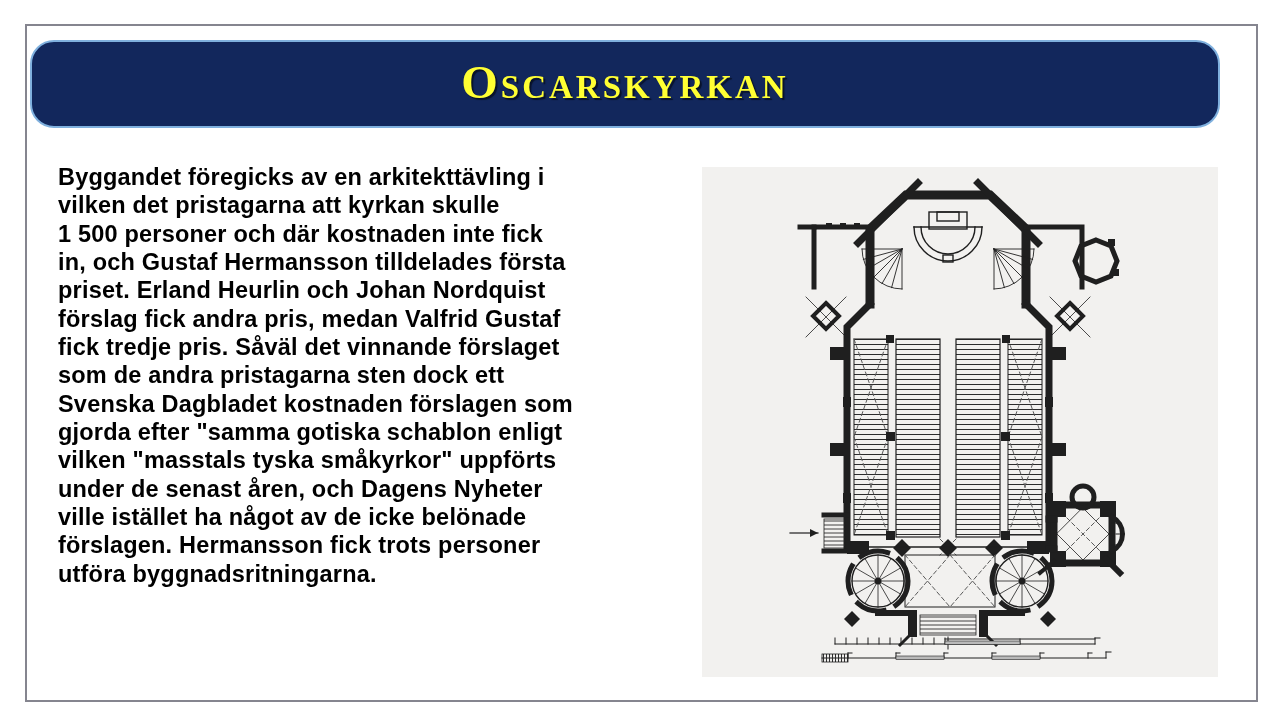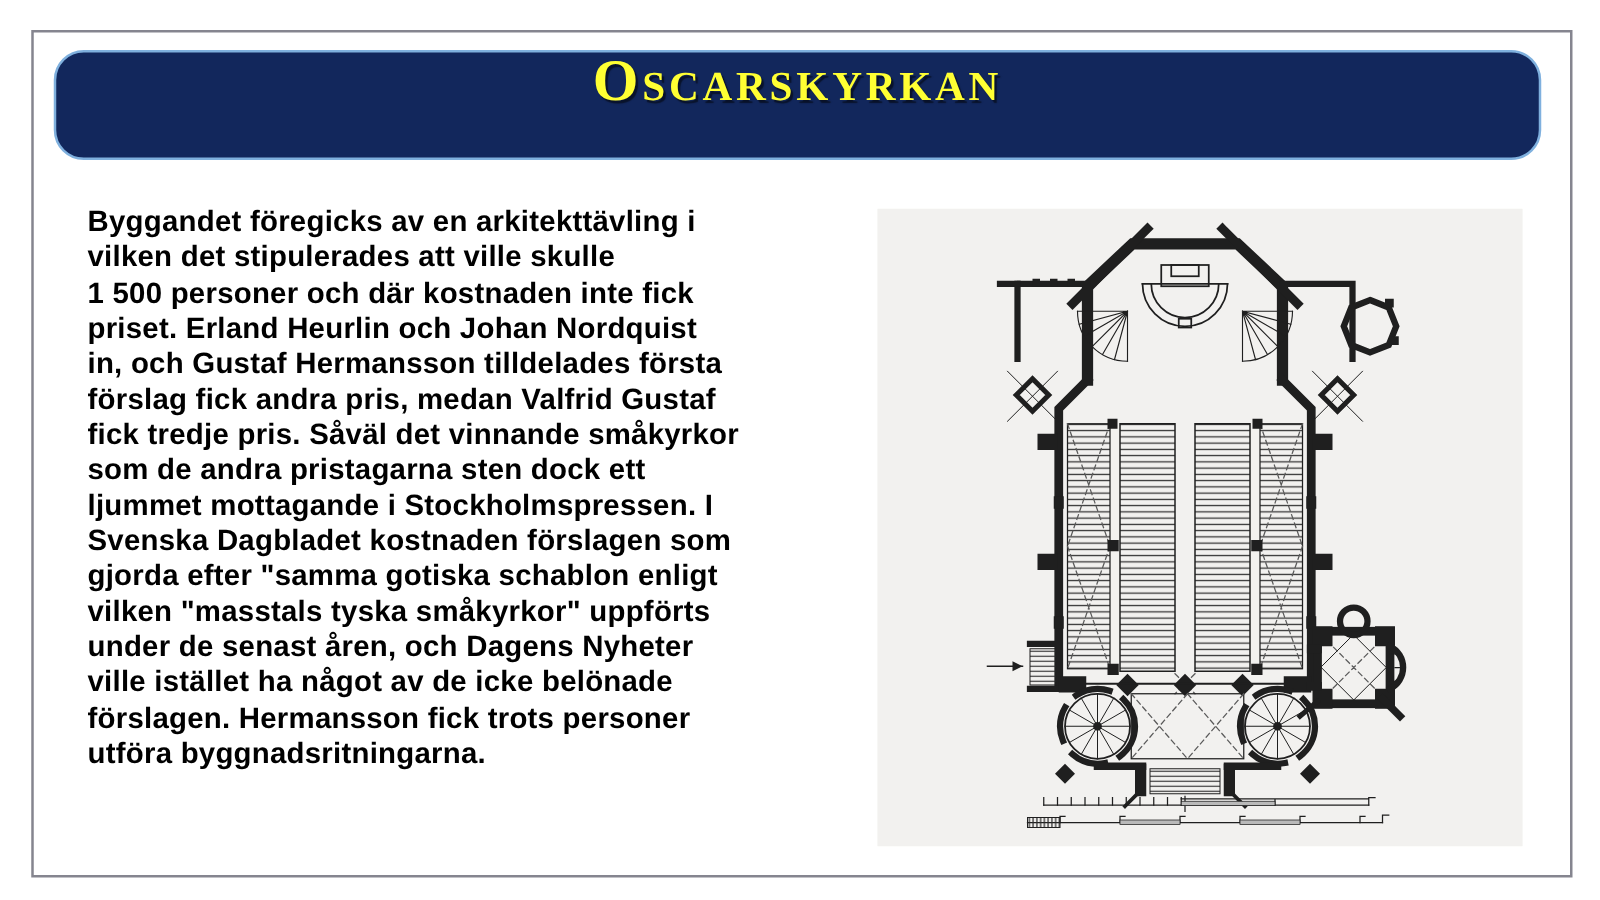--- a/index.html
+++ b/index.html
@@ -7,79 +7,78 @@
     width:1280px; height:720px; position:relative; overflow:hidden;
     background:#ffffff;
     font-family:"Liberation Sans","DejaVu Sans",sans-serif;
   }
   .frame {
     position:absolute; left:25px; top:24px; width:1233px; height:678px;
     border:2px solid var(--frame-border,#85858f); box-sizing:border-box;
     background:#ffffff;
   }
   .header {
-    position:absolute; left:43px; top:40px; width:1190px; height:88px;
+    position:absolute; left:30px; top:40px; width:1190px; height:88px;
     background:var(--header-bg,#12275c);
     border:2px solid var(--header-edge,#7fb0de);
     border-radius:24px; box-sizing:border-box;
-    display:flex; justify-content:center;
+    display:flex; align-items:center; justify-content:center;
   }
   .title {
     font-family:"Liberation Serif","DejaVu Serif",serif;
     font-variant:small-caps;
     font-weight:bold;
     font-size:47px;
     letter-spacing:3px;
     color:var(--title-color,#ffff33);
     text-shadow:2px 2px 1px rgba(0,0,0,0.55);
     line-height:1;
     padding-bottom:4px;
   }
   .body-text {
     position:absolute; left:58px; top:163px;
     font-size:23.5px; font-weight:bold; color:#000;
     line-height:28.35px; letter-spacing:0.2px;
   }
-  .body-text .line { white-space:pre;margin-left:12px; }
+  .body-text .line { white-space:pre; }
   .figure {
     position:absolute; left:702px; top:167px; width:516px; height:510px;
     background:var(--figure-bg,#f2f1ef);
   }
   .figure svg { display:block; }
 </style>
 </head>
 <body>
 
 <div class="frame"></div>
 
 <div class="header">
   <div class="title">Oscarskyrkan</div>
 </div>
 
 <div class="body-text">
 
     <div class="line">Byggandet föregicks av en arkitekttävling i</div>
 
-    <div class="line">vilken det stipulerades att ville skulle</div>
+    <div class="line">vilken det pristagarna att kyrkan skulle</div>
 
 
     <div class="line">1 500 personer och där kostnaden inte fick</div>
 
 
+    <div class="line">in, och Gustaf Hermansson tilldelades första</div>
+
     <div class="line">priset. Erland Heurlin och Johan Nordquist</div>
 
-    <div class="line">in, och Gustaf Hermansson tilldelades första</div>
-
     <div class="line">förslag fick andra pris, medan Valfrid Gustaf</div>
 
-    <div class="line">fick tredje pris. Såväl det vinnande småkyrkor</div>
+    <div class="line">fick tredje pris. Såväl det vinnande förslaget</div>
 
     <div class="line">som de andra pristagarna sten dock ett</div>
 
-    <div class="line">ljummet mottagande i Stockholmspressen. I</div>
 
     <div class="line">Svenska Dagbladet kostnaden förslagen som</div>
 
     <div class="line">gjorda efter "samma gotiska schablon enligt</div>
 
     <div class="line">vilken "masstals tyska småkyrkor" uppförts</div>
 
     <div class="line">under de senast åren, och Dagens Nyheter</div>
 
     <div class="line">ville istället ha något av de icke belönade</div>

